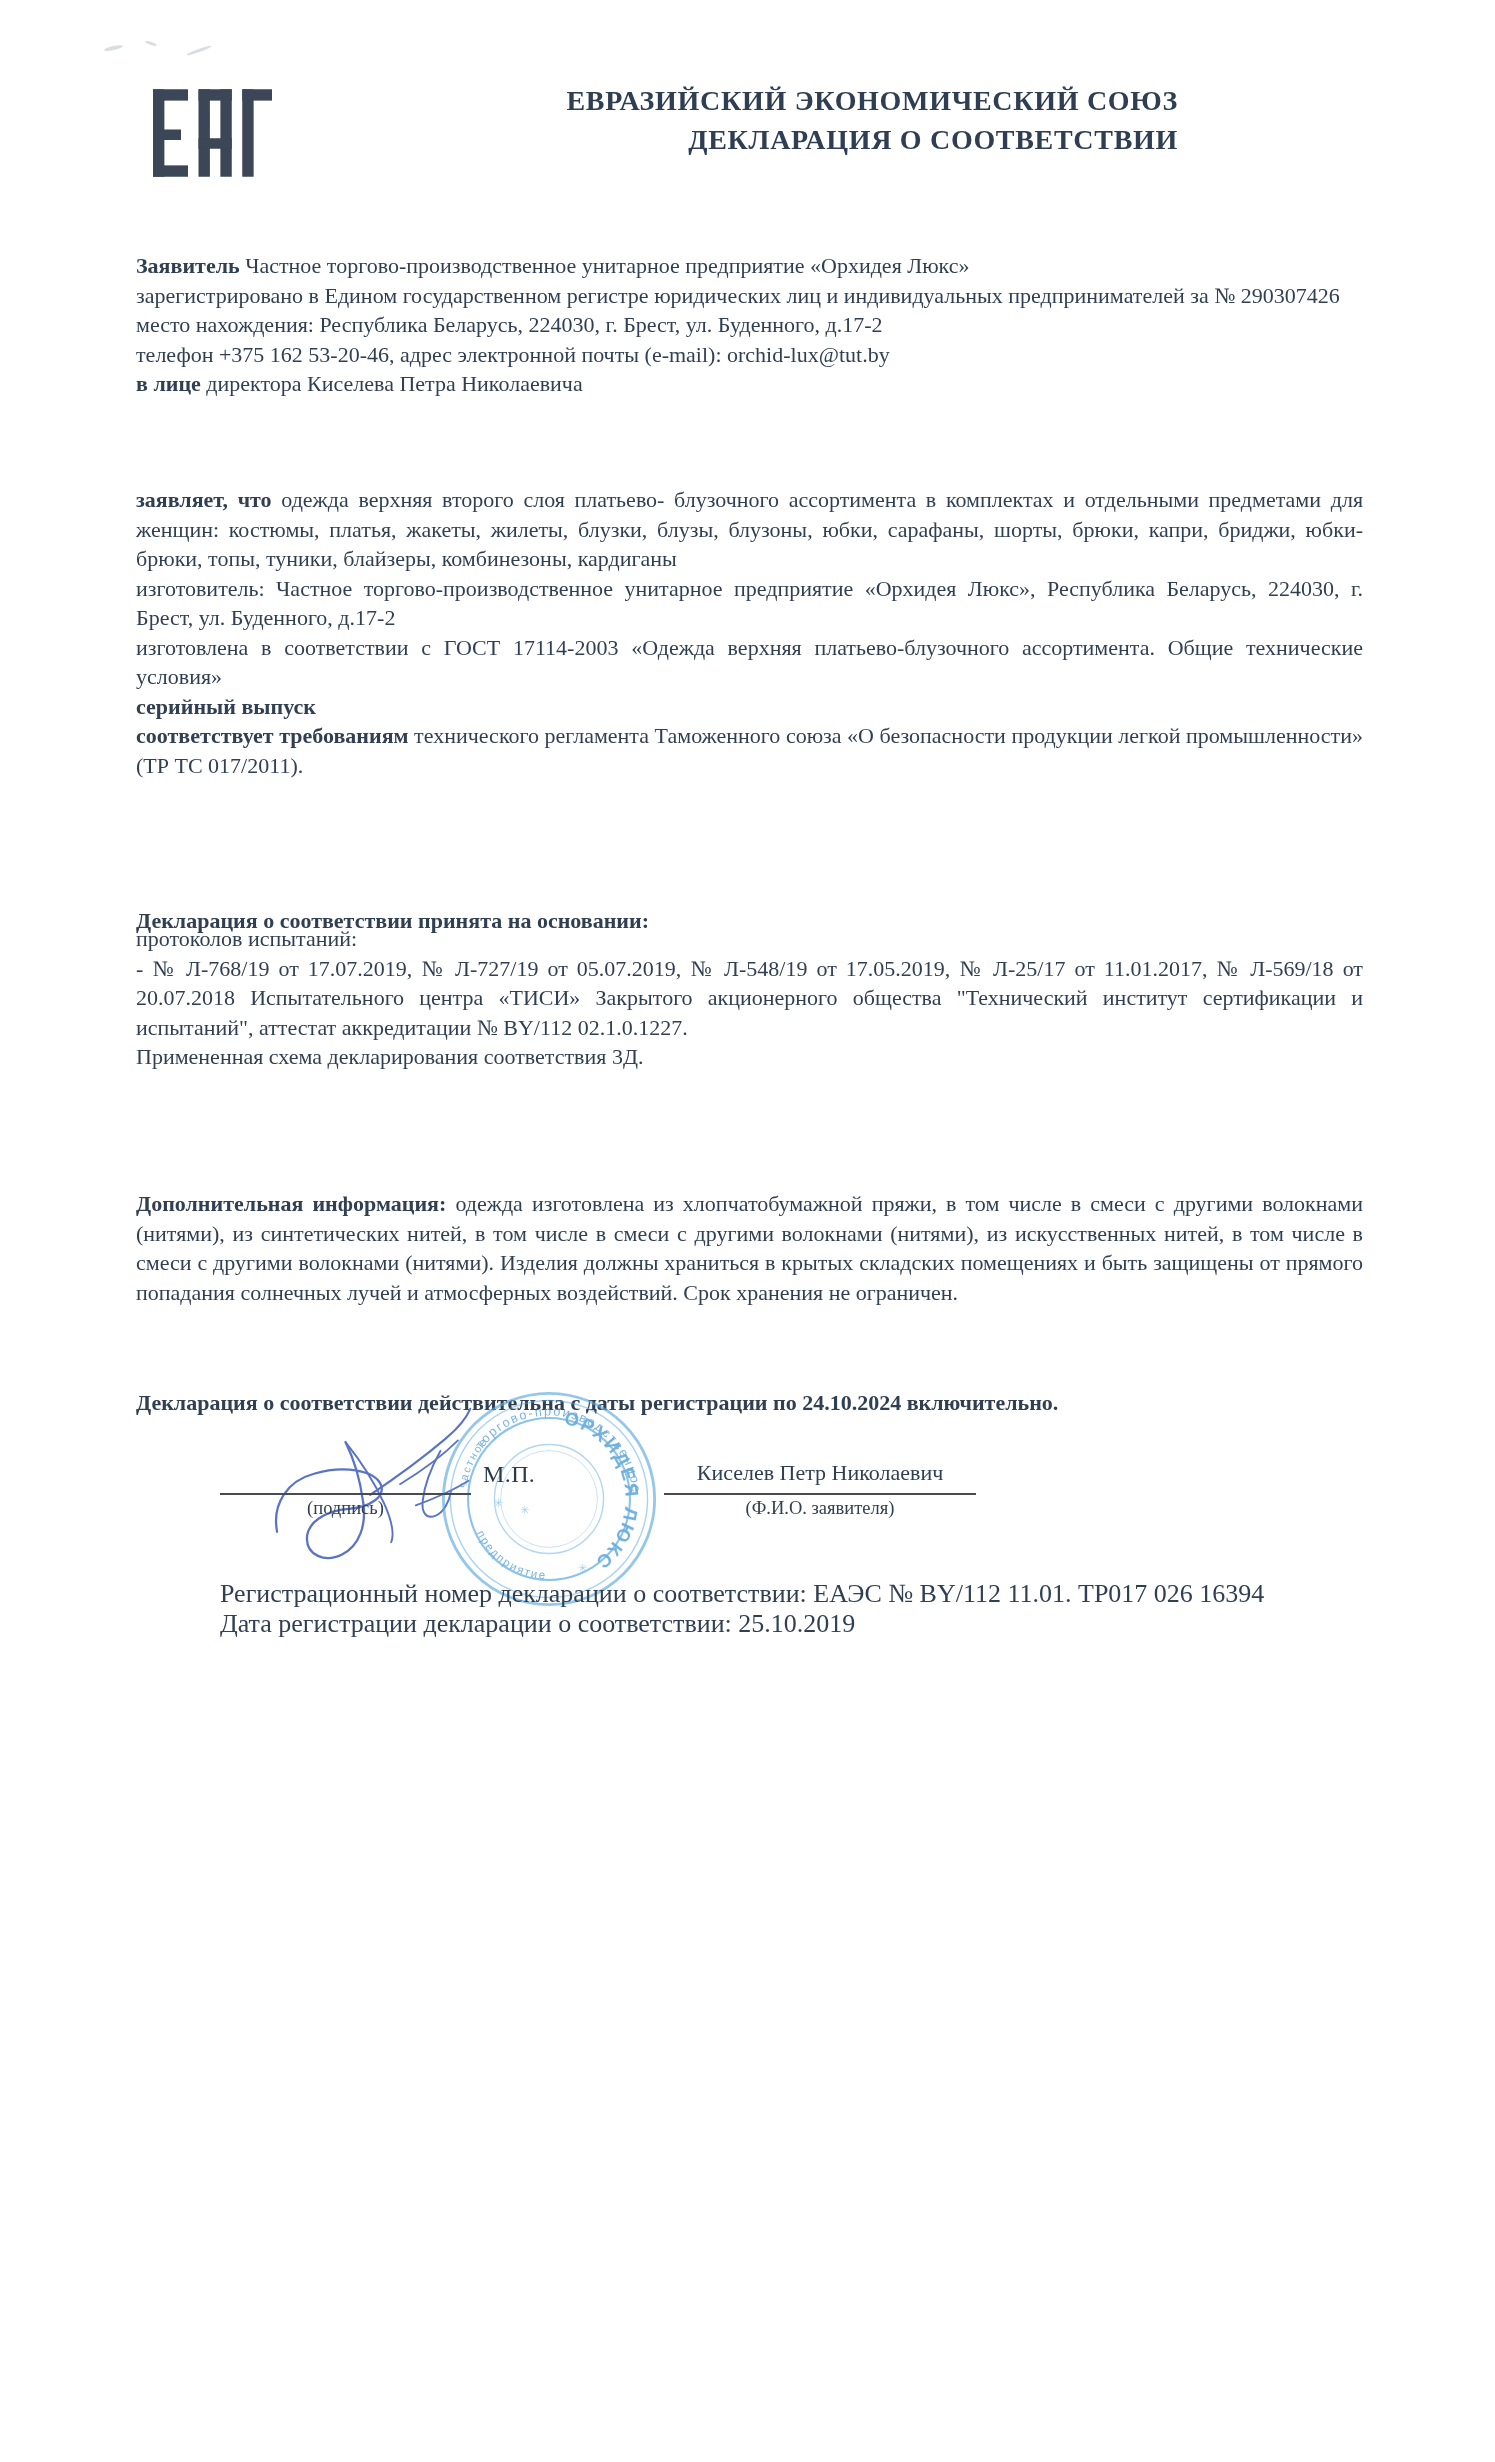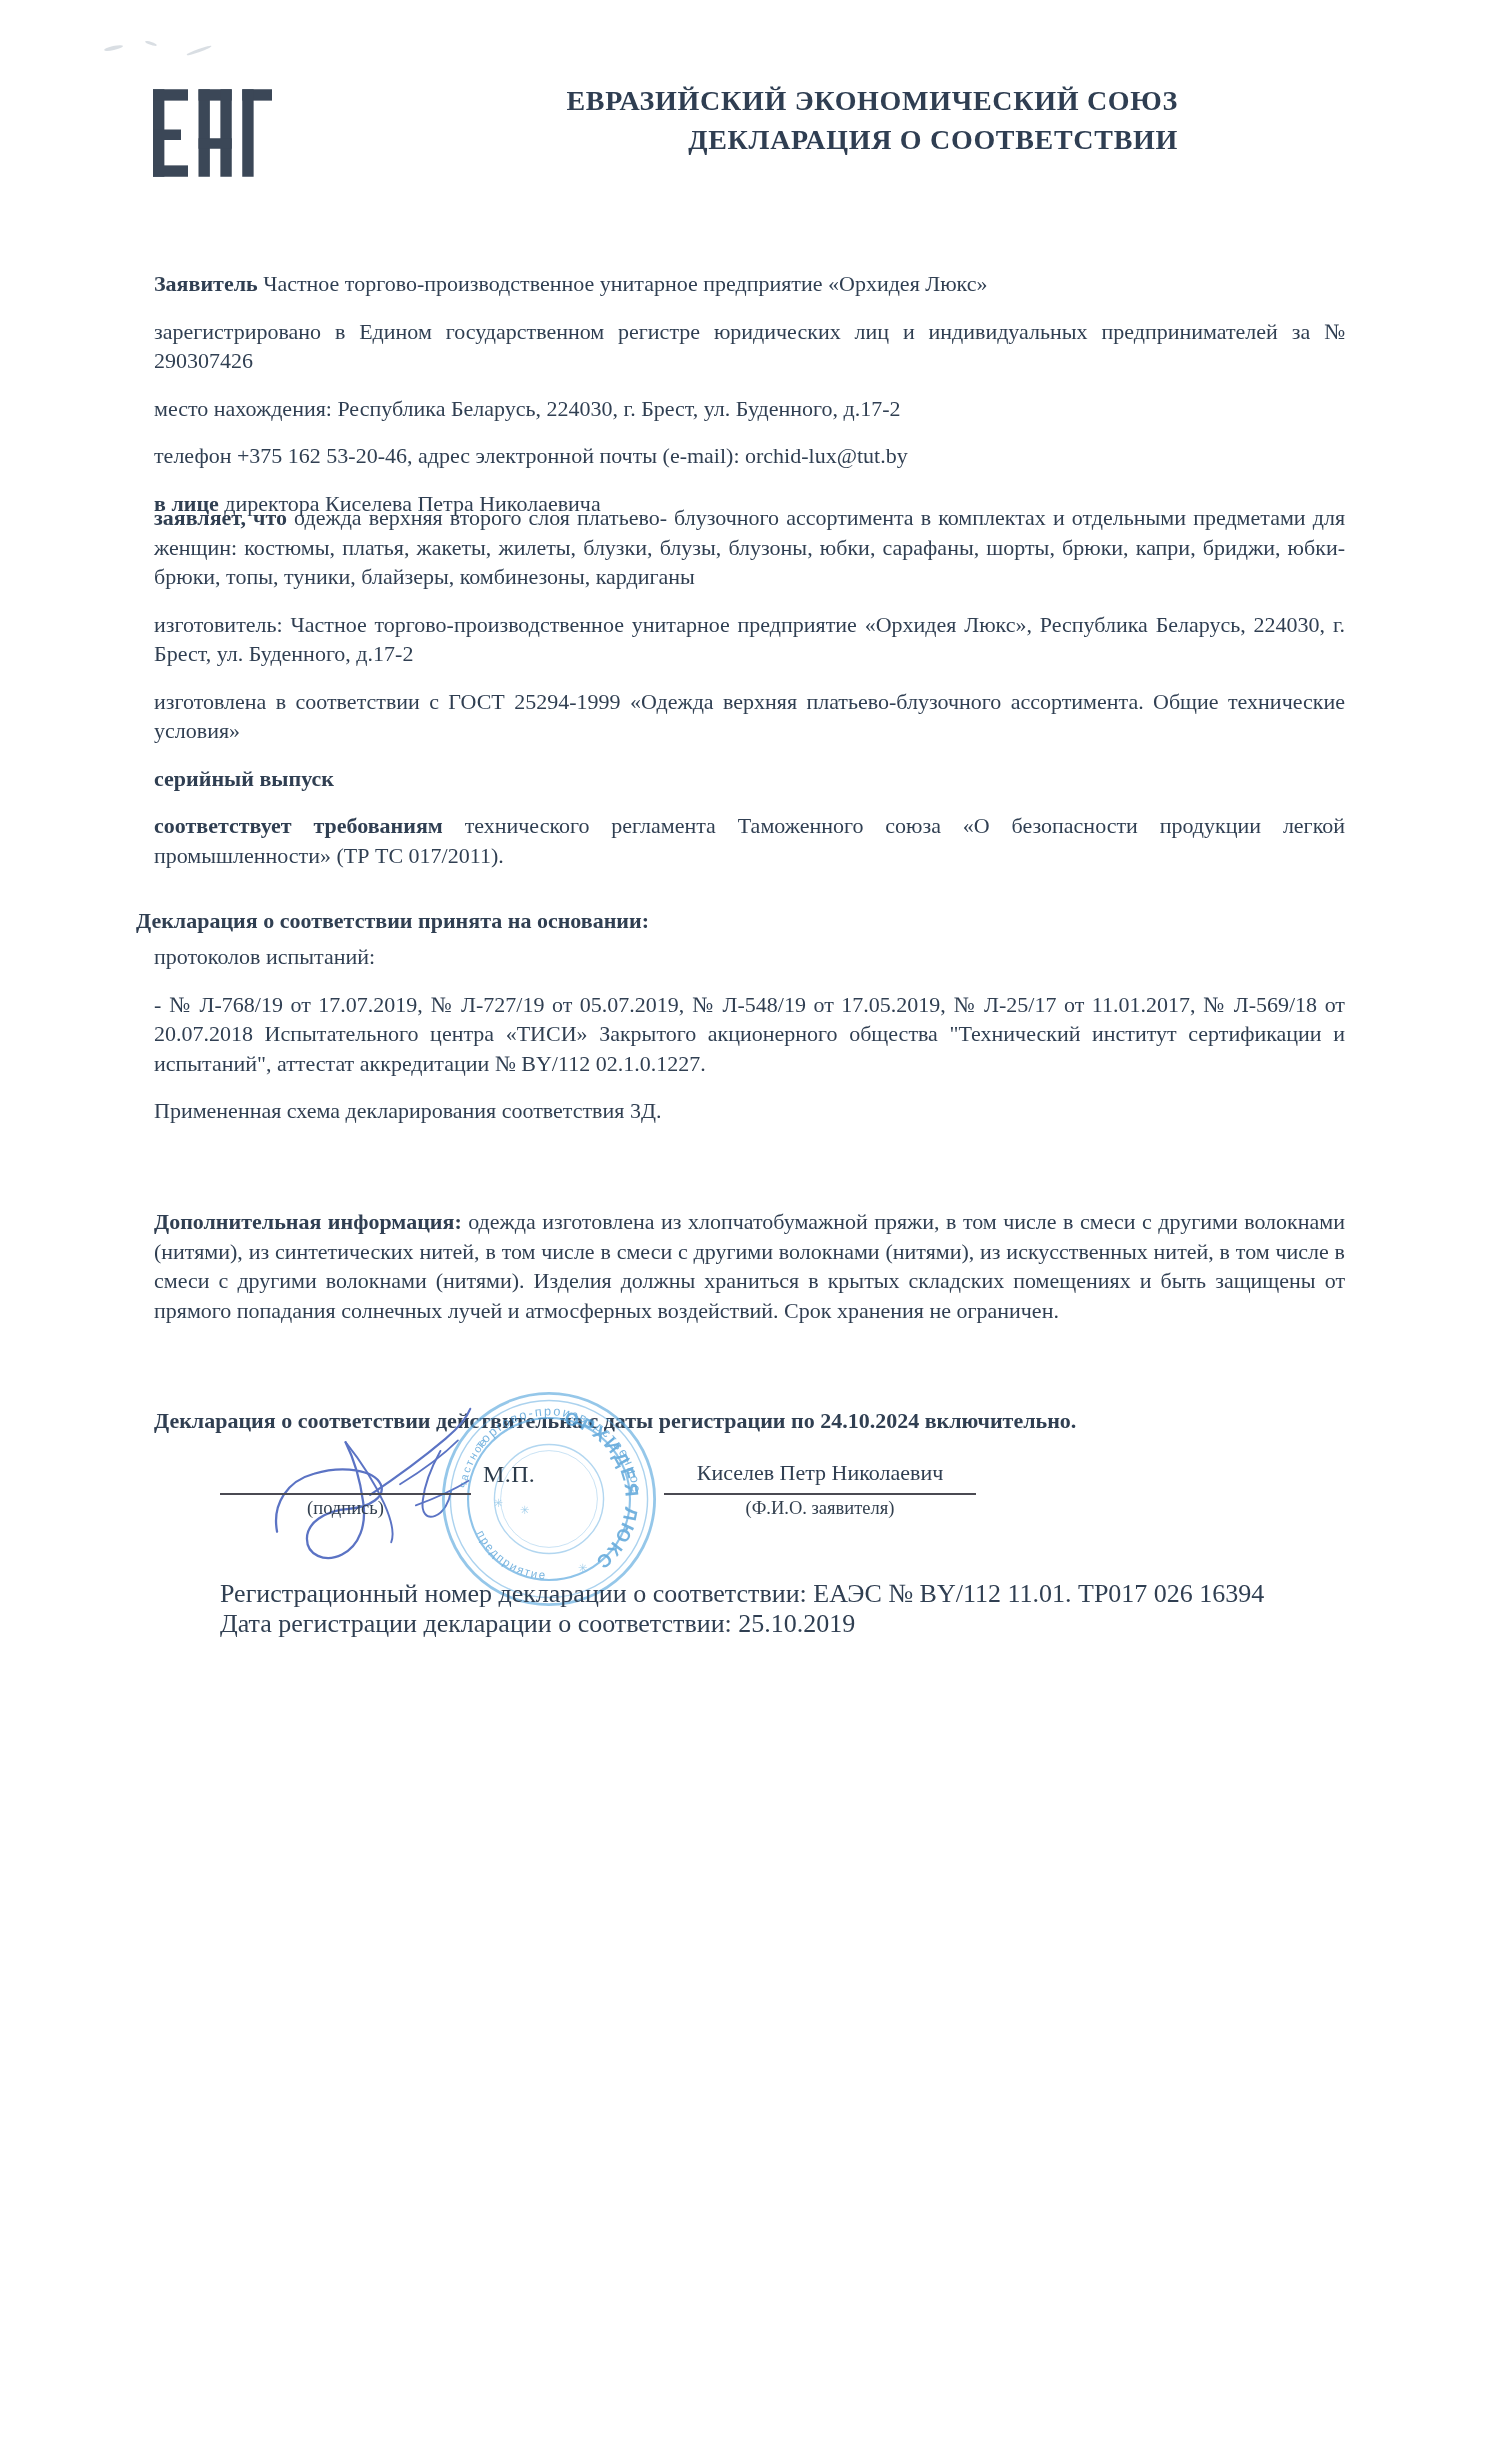--- a/index.html
+++ b/index.html
@@ -56,21 +56,21 @@
   
   .body-block {
     position: absolute;
     left: 136px;
     width: 1227px;
     font-size: 22px;
     line-height: 29.5px;
     color: #303f52;
   }
   .p {
-    margin: 18px;
+    margin: 0;
     text-align: justify;
     text-justify: inter-word;
   }
   .p.nojust { text-align: left; }
   .b { font-weight: bold; }
 
   .blk-applicant  { top: 251px; }
   .blk-declares   { top: 485px; }
   .blk-basis-h    { top: 906px; }
   .blk-basis      { top: 924px; }
@@ -215,21 +215,21 @@
     <p class="p"><span class="b">Заявитель</span><span> Частное торгово-производственное унитарное предприятие «Орхидея Люкс»</span></p>
     <p class="p">зарегистрировано в Едином государственном регистре юридических лиц и индивидуальных предпринимателей за № 290307426</p>
     <p class="p nojust">место нахождения: Республика Беларусь, 224030, г. Брест, ул. Буденного, д.17-2</p>
     <p class="p nojust">телефон +375 162 53-20-46, адрес электронной почты (e-mail): orchid-lux@tut.by</p>
     <p class="p nojust"><span class="b">в лице</span><span> директора Киселева Петра Николаевича</span></p>
   </div>
 
   <div class="body-block blk-declares">
     <p class="p"><span class="b">заявляет, что</span><span> одежда верхняя второго слоя платьево- блузочного ассортимента в комплектах и отдельными предметами  для женщин: костюмы, платья, жакеты, жилеты, блузки, блузы, блузоны, юбки, сарафаны, шорты, брюки, капри, бриджи, юбки-брюки, топы, туники, блайзеры, комбинезоны, кардиганы</span></p>
     <p class="p">изготовитель: Частное торгово-производственное унитарное предприятие «Орхидея Люкс», Республика Беларусь, 224030, г. Брест, ул. Буденного, д.17-2</p>
-    <p class="p">изготовлена в соответствии с ГОСТ 25294-1999 «Одежда верхняя платьево-блузочного ассортимента. Общие технические условия»</p>
+    <p class="p">изготовлена в соответствии с ГОСТ 17114-2003 «Одежда верхняя платьево-блузочного ассортимента. Общие технические условия»</p>
     <p class="p nojust b">серийный выпуск</p>
     <p class="p"><span class="b">соответствует требованиям</span><span> технического регламента Таможенного союза «О безопасности продукции легкой промышленности» (ТР ТС 017/2011).</span></p>
   </div>
 
   <div class="body-block blk-basis-h">
     <p class="p nojust sec-head">Декларация о соответствии принята на основании:</p>
   </div>
 
   <div class="body-block blk-basis">
     <p class="p nojust">протоколов испытаний:</p>

